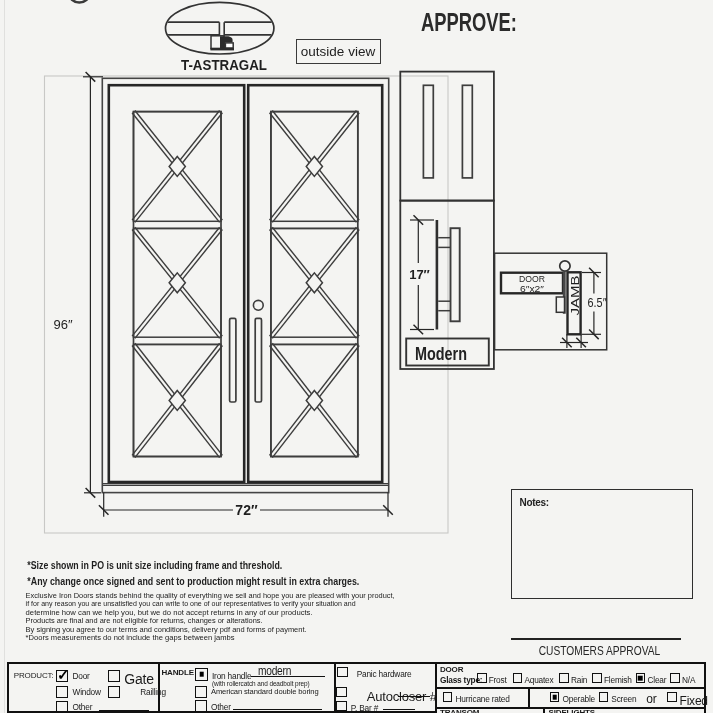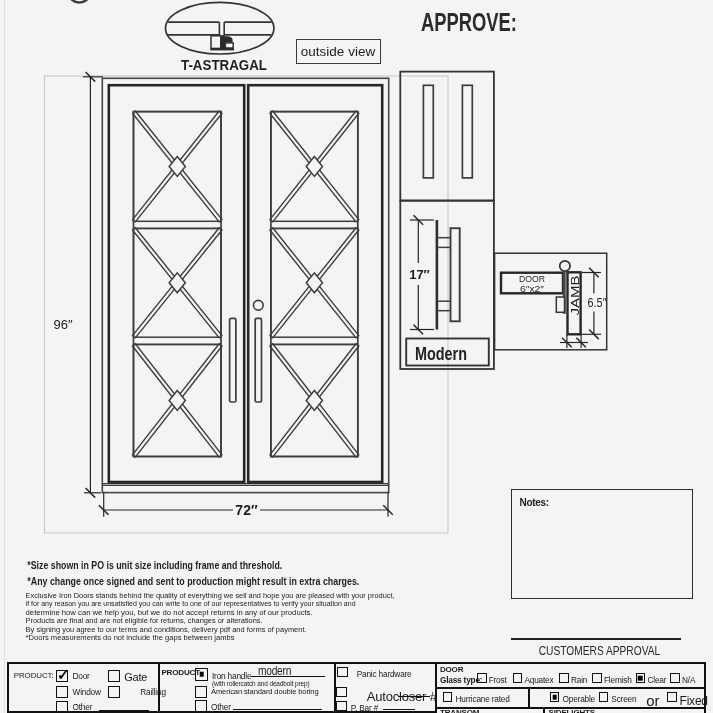--- a/index.html
+++ b/index.html
@@ -248,29 +248,29 @@
 <div class="abs" style="left:434.5px;top:707.2px;width:270.5px;height:1.8px;background:#111;"></div>
 <div class="abs" style="left:528.4px;top:687.3px;width:1.8px;height:21.7px;background:#111;"></div>
 <div class="abs" style="left:543.1px;top:707.2px;width:1.8px;height:5.8px;background:#111;"></div>
 <div class="abs" style="left:7px;top:710.8px;width:429px;height:1.9px;background:#111;"></div>
 <div class="lbl" style="left:13.8px;top:670.5px;font-size:8px;font-weight:normal;letter-spacing:-0.15px;">PRODUCT:</div>
 <span class="cb" style="left:56px;top:670px;width:12px;height:12px;">
     <span style="position:absolute;left:0px;top:-5.5px;font-size:15px;font-weight:bold;color:#000;">✓</span>
   </span>
 <div class="lbl" style="left:72.5px;top:671px;font-size:8.3px;">Door</div>
 <span class="cb" style="left:107.8px;top:670px;width:12px;height:12px;"></span>
-<div class="lbl" style="left:124.2px;top:671px;font-size:11px;">Gate</div>
+<div class="lbl" style="left:124.2px;top:671px;font-size:14px;">Gate</div>
 <span class="cb" style="left:56px;top:685.6px;width:12px;height:12px;"></span>
 <div class="lbl" style="left:72.5px;top:686.6px;font-size:8.3px;">Window</div>
 <span class="cb" style="left:107.8px;top:685.6px;width:12px;height:12px;"></span>
 <div class="lbl" style="left:124.2px;top:686.6px;font-size:8.3px;margin-left:16px;">Railling</div>
 <span class="cb" style="left:56px;top:700.9px;width:12px;height:12px;"></span>
 <div class="lbl" style="left:72.5px;top:701.9px;font-size:8.3px;">Other</div>
 <div class="uline" style="left:99.4px;top:702px;width:49.5px;height:9px;"></div>
-<div class="lbl" style="left:161.4px;top:667.5px;font-size:8px;font-weight:bold;letter-spacing:-0.15px;">PRODUCT</div>
+<div class="lbl" style="left:161.4px;top:667.5px;font-size:8px;font-weight:bold;letter-spacing:-0.15px;">HANDLE</div>
 <span class="cb" style="left:195px;top:667.5px;width:13px;height:13px;">
     <span class="dot"></span>
   </span>
 <div class="lbl" style="left:212px;top:670.5px;font-size:8.3px;">Iron handle</div>
 <div class="lbl" style="left:257.8px;top:663.5px;font-size:12px;letter-spacing:-0.3px;transform:scaleX(0.85);transform-origin:0 0;">modern</div>
 <div class="uline" style="left:250.5px;top:670px;width:74px;height:7px;"></div>
 <div class="lbl" style="left:211.5px;top:679.8px;font-size:7px;letter-spacing:-0.1px;transform:scaleX(0.92);transform-origin:0 0;">(with rollercatch and deadbolt prep)</div>
 <span class="cb" style="left:195px;top:685.8px;width:12px;height:12px;"></span>
 <div class="lbl" style="left:211px;top:687.3px;font-size:8px;letter-spacing:-0.15px;transform:scaleX(0.95);transform-origin:0 0;">American standard double boring</div>
 <span class="cb" style="left:195px;top:699.5px;width:12px;height:12px;"></span>
@@ -301,16 +301,16 @@
 <span class="cb" style="left:670.1px;top:673.3px;width:9.7px;height:9.7px;"></span>
 <div class="lbl" style="left:682.0px;top:675.3px;font-size:8.3px;">N/A</div>
 <span class="cb" style="left:442.7px;top:692.3px;width:9.7px;height:9.7px;"></span>
 <div class="lbl" style="left:455.5px;top:694.3px;font-size:8.3px;">Hurricane rated</div>
 <span class="cb" style="left:549.8px;top:692.3px;width:9.7px;height:9.7px;">
     <span class="dot"></span>
   </span>
 <div class="lbl" style="left:562.5px;top:694.3px;font-size:8.3px;">Operable</div>
 <span class="cb" style="left:598.7px;top:692.3px;width:9.7px;height:9.7px;"></span>
 <div class="lbl" style="left:611.3px;top:694.3px;font-size:8.3px;text-align:right;">Screen</div>
-<div class="lbl" style="left:646.3px;top:691.8px;font-size:15px;">or</div>
+<div class="lbl" style="left:646.3px;top:691.8px;font-size:12px;">or</div>
 <span class="cb" style="left:666.9px;top:692.3px;width:9.7px;height:9.7px;"></span>
 <div class="lbl" style="left:679.5px;top:694.3px;font-size:12px;">Fixed</div>
 <div class="lbl" style="left:439.9px;top:707.8px;font-size:8px;font-weight:bold;letter-spacing:-0.15px;">TRANSOM</div>
 <div class="lbl" style="left:548.5px;top:707.8px;font-size:8px;font-weight:bold;letter-spacing:-0.15px;">SIDELIGHTS</div>
 </body></html>

